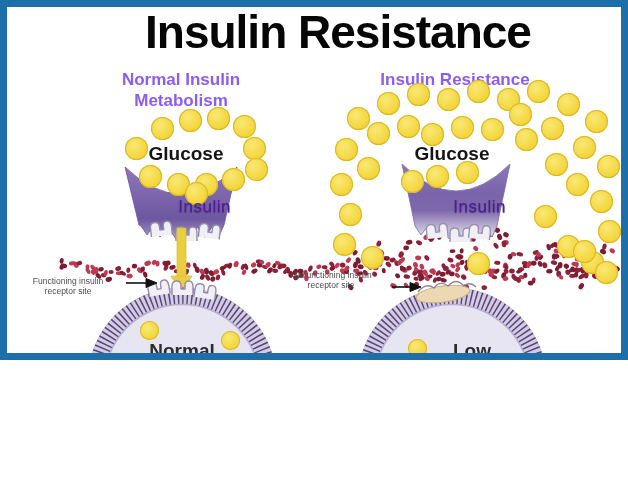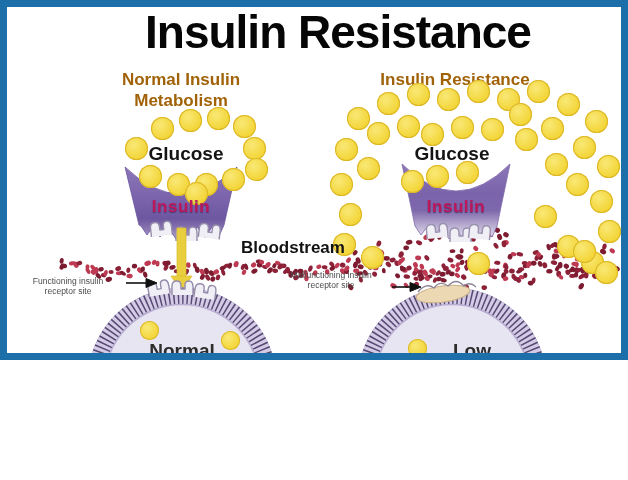--- a/index.html
+++ b/index.html
@@ -9,28 +9,28 @@
   }
   #frame{
     position:absolute;inset:0;border:7px solid #1c6fa9;z-index:60;pointer-events:none;
   }
   .abs{position:absolute;}
   #title{
     left:50px;right:2px;top:5px;text-align:center;
     font-size:46px;font-weight:700;letter-spacing:-1px;color:#060606;z-index:5;
   }
   .panel-header{
-    font-size:17px;font-weight:700;color:#a16207;text-align:center;
+    font-size:17px;font-weight:700;color:#8b5cf6;text-align:center;
     line-height:1.22;white-space:pre-line;z-index:5;
   }
   .glucose-label{
     font-size:19px;font-weight:700;color:#141414;text-align:center;z-index:12;
   }
   .insulin-label{
-    font-size:17px;font-weight:700;color:#be185d;text-align:center;letter-spacing:.5px;
+    font-size:17px;font-weight:400;color:#4c1d95;text-align:right;letter-spacing:.5px;
     text-shadow:0 1px 1px #4b3a72;z-index:11;
   }
   #bloodstream-label{
     font-size:17px;font-weight:700;color:#121212;text-align:center;z-index:12;
   }
   .receptor-label{
     font-size:8.5px;color:#4c4c4c;text-align:center;line-height:1.2;
     white-space:pre-line;z-index:12;
   }
   .cell-label{
@@ -475,21 +475,20 @@
   <div class="abs panel-header" style="left:81px;top:70px;width:200px;">Normal Insulin
 Metabolism</div>
   <div class="abs panel-header" style="left:355px;top:70px;width:200px;">Insulin Resistance</div>
 
   <div class="abs glucose-label" style="left:136px;top:143px;width:100px;">Glucose</div>
   <div class="abs glucose-label" style="left:402px;top:143px;width:100px;">Glucose</div>
 
   <div class="abs insulin-label" style="left:131px;top:197px;width:100px;">Insulin</div>
   <div class="abs insulin-label" style="left:406px;top:197px;width:100px;">Insulin</div>
 
-  <div class="abs" id="bloodstream-label" style="left:238px;top:238px;width:110px;">Bloodstream</div>
 
   <div class="abs receptor-label" style="left:12px;top:276px;width:112px;">Functioning insulin
 receptor site</div>
   <div class="abs receptor-label" style="left:272px;top:270px;width:118px;">Malfunctioning insulin
 receptor site</div>
 
   <div class="abs cell-label" style="left:102px;top:340px;width:160px;">Normal
 Intracellular
 Glucose</div>
   <div class="abs cell-label" style="left:392px;top:340px;width:160px;">Low

